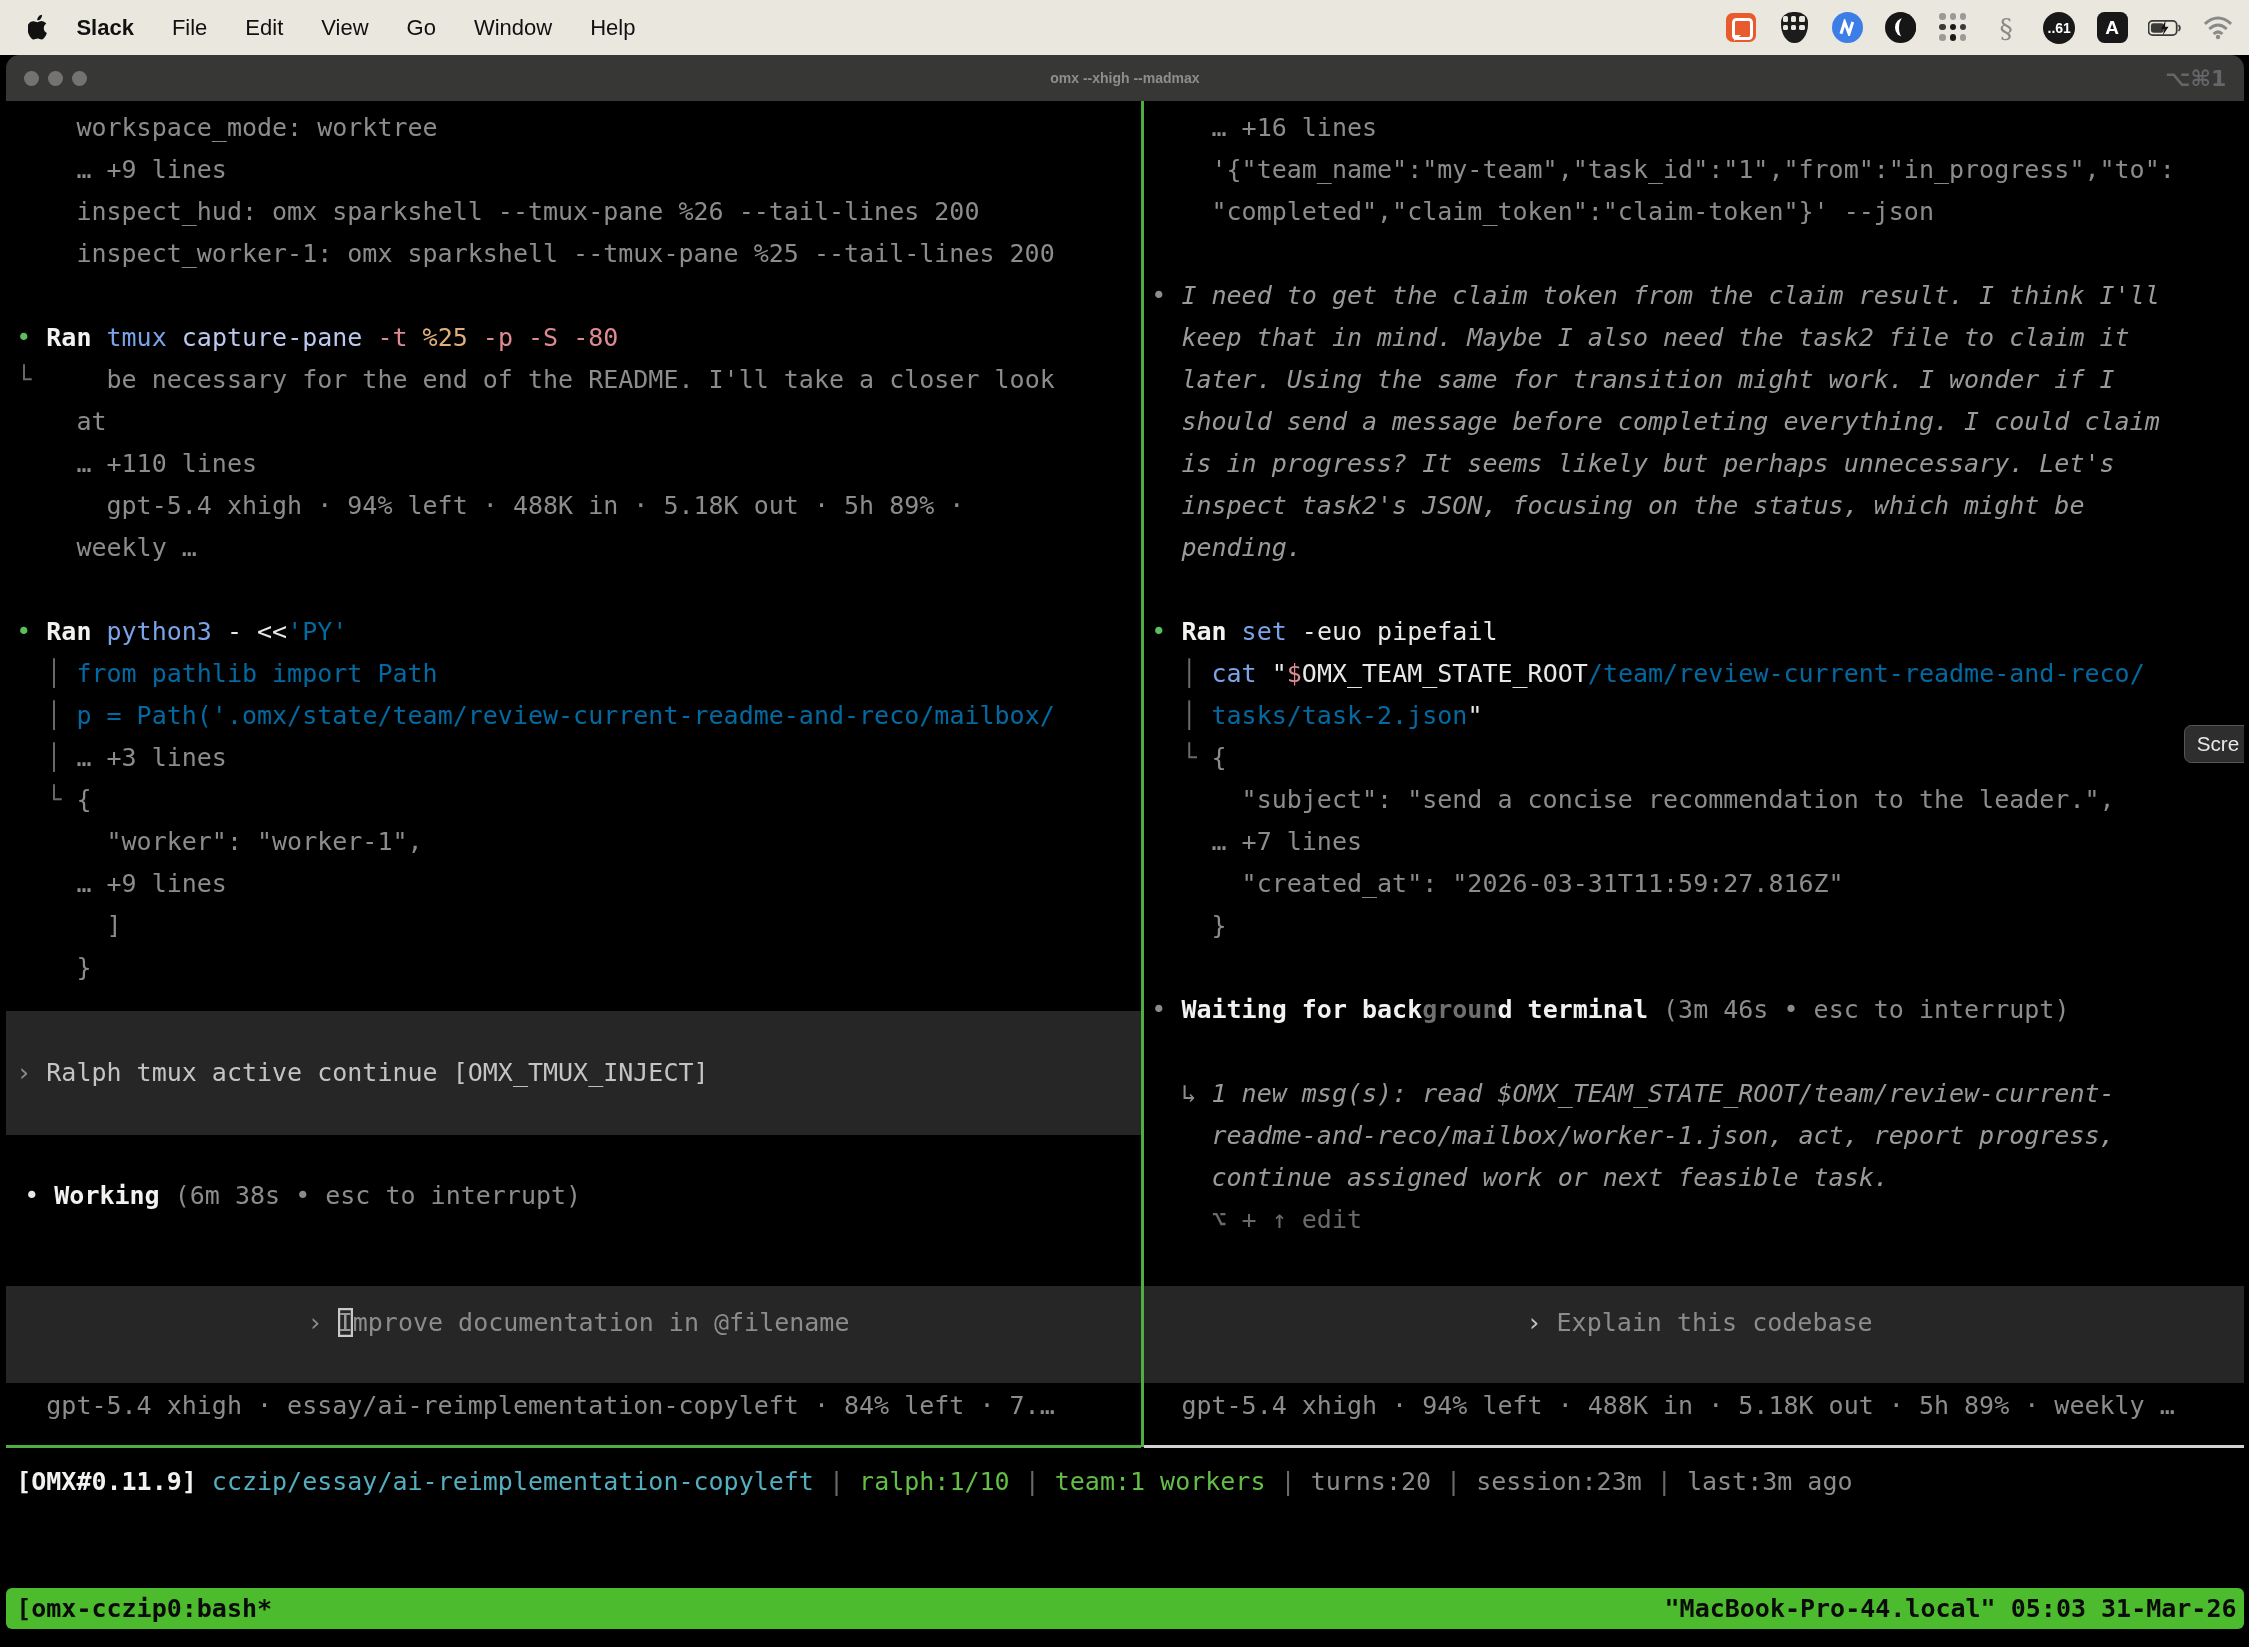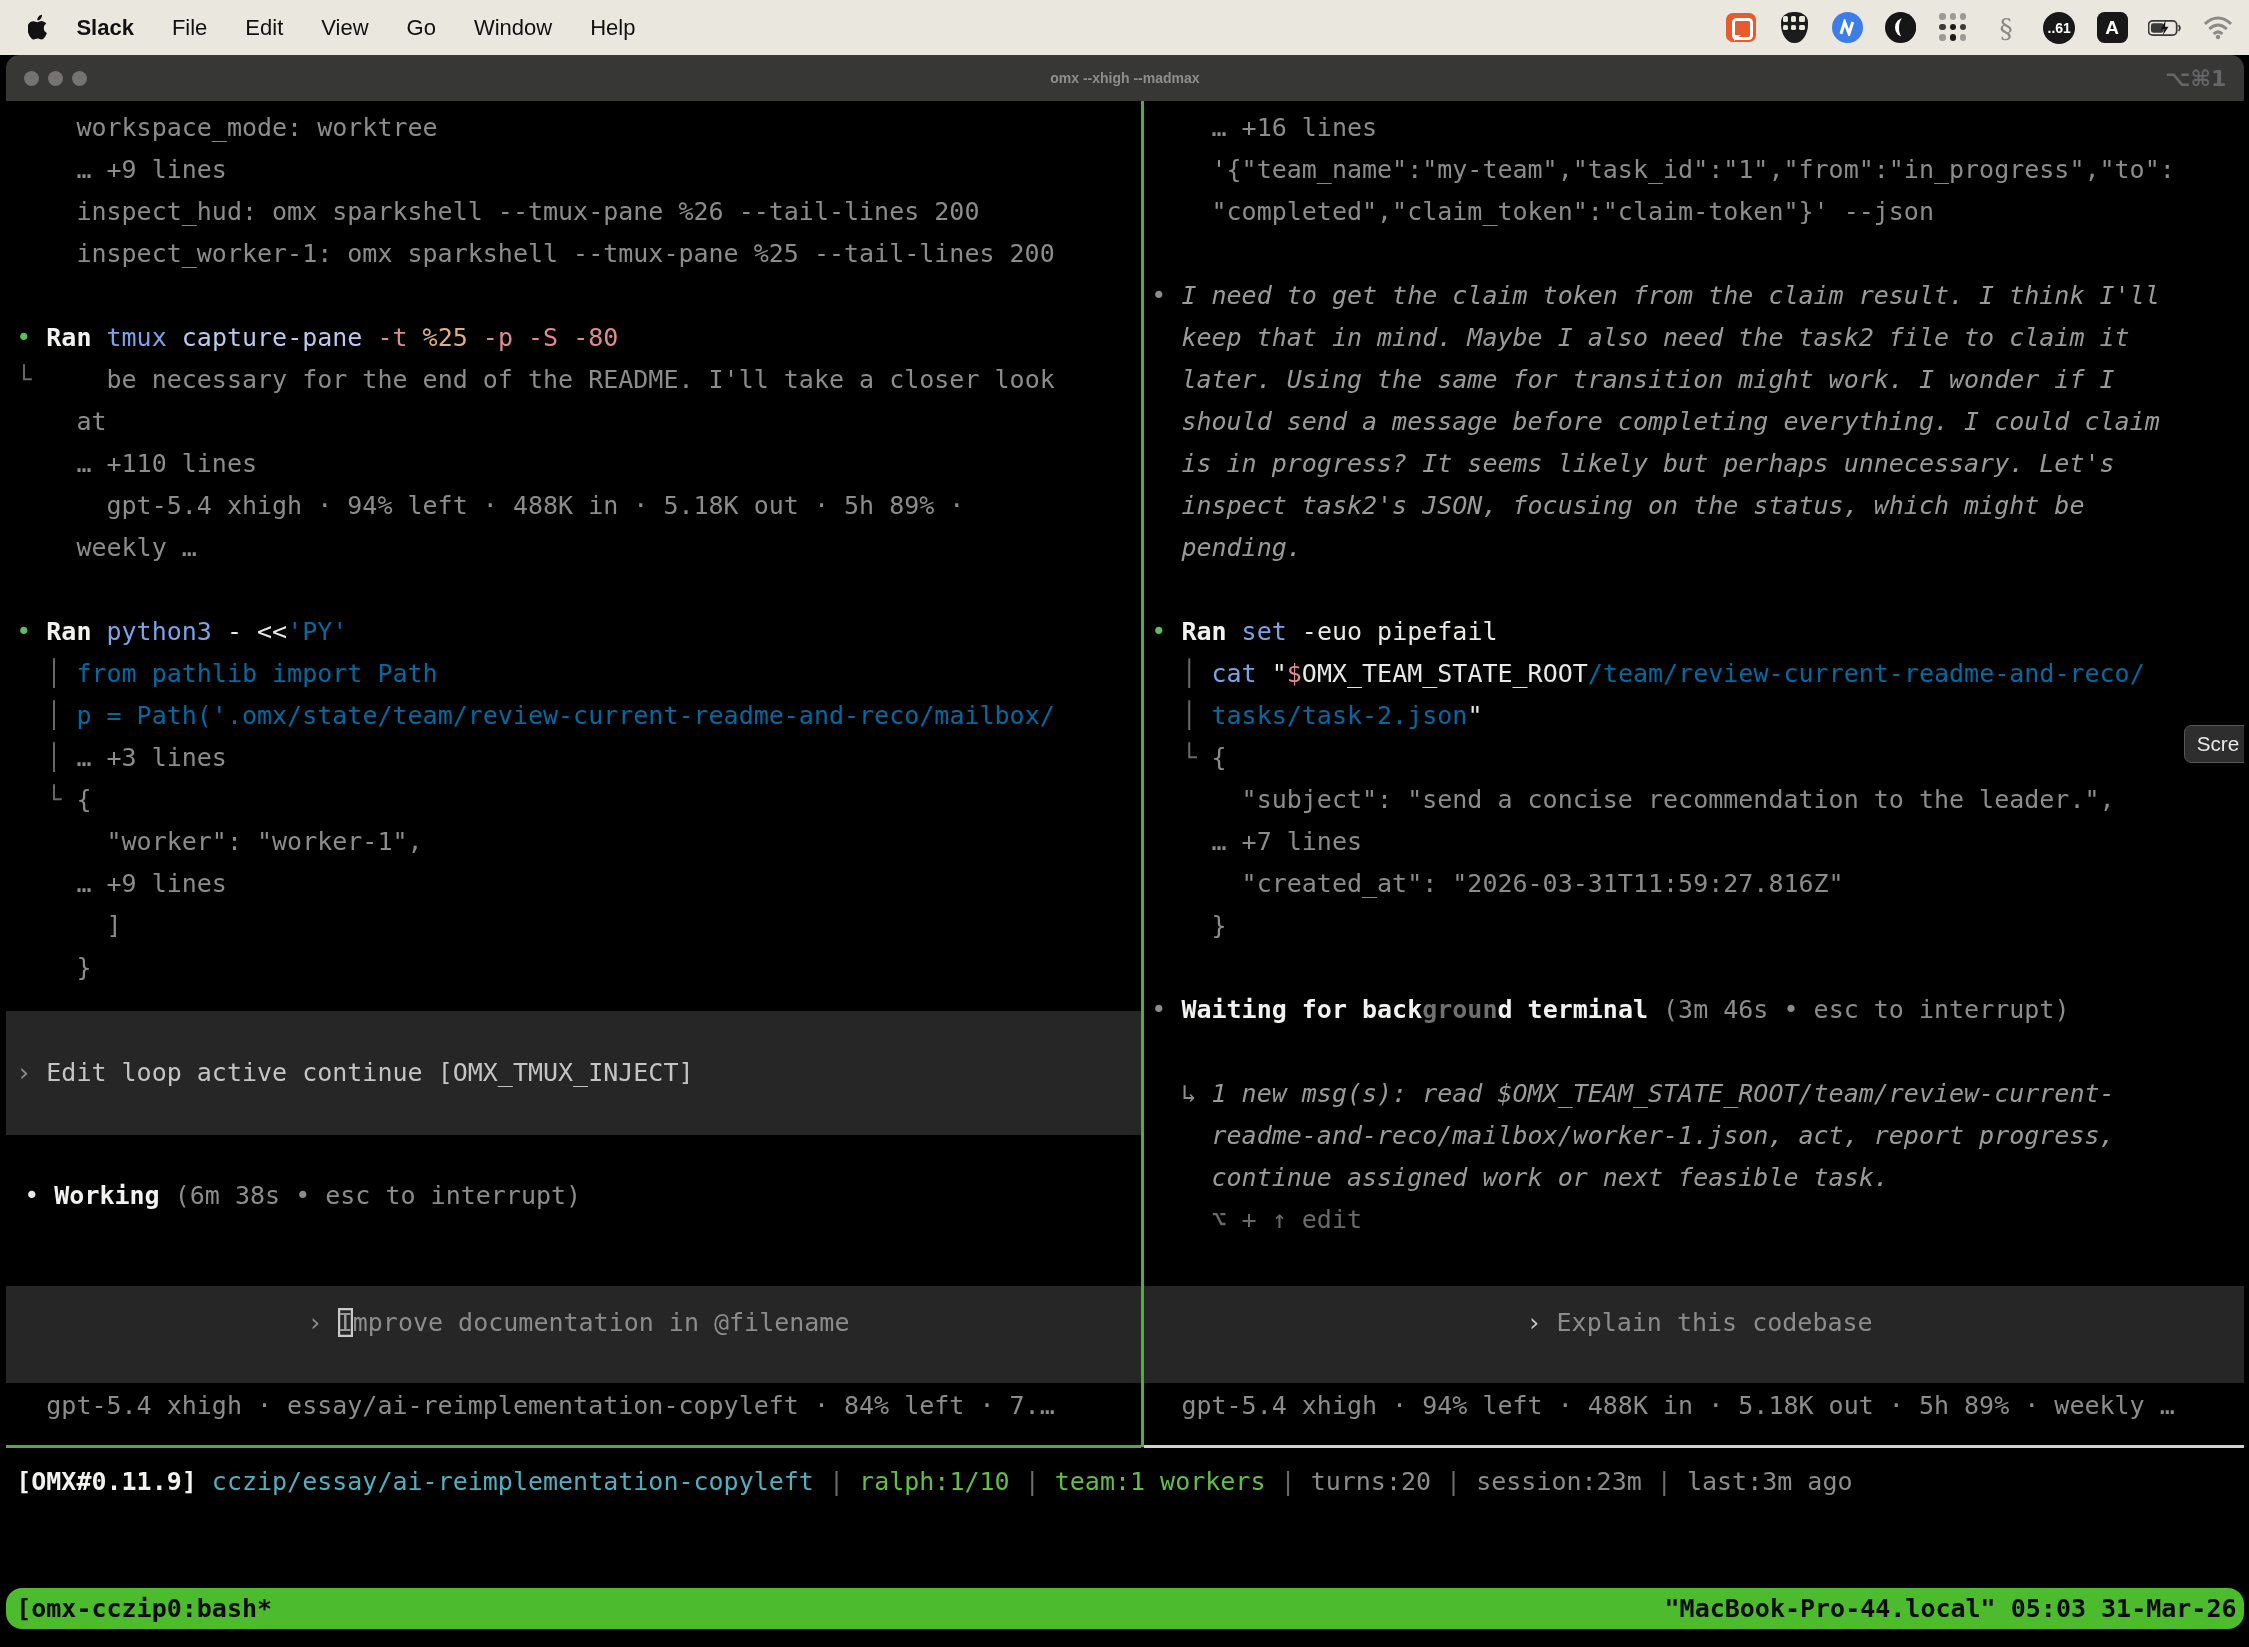--- a/index.html
+++ b/index.html
@@ -65,21 +65,21 @@
   .banner{position:absolute;left:0;top:910px;width:100%;height:124px;background:#262626;
     display:flex;align-items:center;padding-left:10.3px;box-sizing:border-box;}
   .working-line{position:absolute;left:10.3px;top:1074px;width:100%;margin-left:8px;}
   .promptbox{position:absolute;left:0;top:1185px;width:100%;height:97px;background:#262626;
     padding:16px 0 0 10.3px;box-sizing:border-box;text-align:center;}
   .statusline{position:absolute;left:10.3px;top:1284px;width:100%;}
   .vdivider{position:absolute;left:1135px;top:46px;width:3px;height:1346px;background:#4CAF3E;}
   .hdivider-left{position:absolute;left:0;top:1390px;width:1135px;height:3px;background:#4CAF3E;}
   .hdivider-right{position:absolute;left:1138px;top:1390px;width:1101px;height:3px;background:#D2D2D2;}
   .omx-line{position:absolute;left:10.3px;top:1406px;width:2214px;}
-  .tmux-bar{position:absolute;left:0;top:1533px;width:100%;height:41px;background:#4CBB2E;border-radius:16px;}
+  .tmux-bar{position:absolute;left:0;top:1533px;width:100%;height:41px;background:#4CBB2E;border-radius:6px;}
   .tmux-left{position:absolute;left:10.3px;top:0;height:41px;line-height:41px;font-size:25px;font-weight:700;color:#0b0b0b;white-space:pre;}
   .tmux-right{position:absolute;right:7.4px;top:0;height:41px;line-height:41px;font-size:25px;font-weight:700;color:#0b0b0b;white-space:pre;}
   .tooltip{position:absolute;left:2178px;top:670px;width:111px;height:38px;background:#2E2E2E;border:1.5px solid #575757;
     border-radius:7.4px;color:#E8E8E8;font-family:"Liberation Sans",sans-serif;font-size:20.7px;
     display:flex;align-items:center;padding-left:11.8px;box-sizing:border-box;}
 </style>
 </head>
 <body>
 
 <div class="menubar">
@@ -193,21 +193,21 @@
         <div class="tline"><span class="c-dg">  │ </span><span class="c-gr">p = Path('.omx/state/team/review-current-readme-and-reco/mailbox/</span></div>
         <div class="tline"><span class="c-dg">  │ </span><span class="c-g">… +3 lines</span></div>
         <div class="tline"><span class="c-dg">  └ </span><span class="c-g">{</span></div>
         <div class="tline"><span class="c-g">      "worker": "worker-1",</span></div>
         <div class="tline"><span class="c-g">    … +9 lines</span></div>
         <div class="tline"><span class="c-g">      ]</span></div>
         <div class="tline"><span class="c-g">    }</span></div>
       </div>
     <div class="banner">
       <div>
-          <div class="tline"><span class="c-g">› </span><span class="c-lt">Edit loop active continue [OMX_TMUX_INJECT]</span></div>
+          <div class="tline"><span class="c-g">› </span><span class="c-lt">Ralph tmux active continue [OMX_TMUX_INJECT]</span></div>
         </div>
     </div>
     <div class="working-line">
         <div class="tline"><span class="c-w">• </span><span class="c-wb">Working </span><span class="c-g">(6m 38s • esc to interrupt)</span></div>
       </div>
     <div class="promptbox">
       <div>
           <div class="tline"><span class="c-g">› </span><span class="c-cur">I</span><span class="c-g">mprove documentation in @filename</span></div>
         </div>
     </div>

